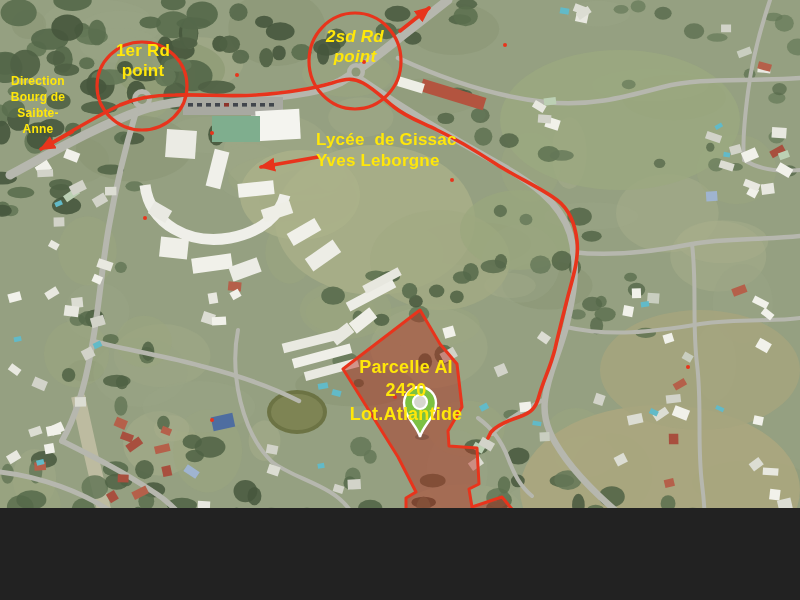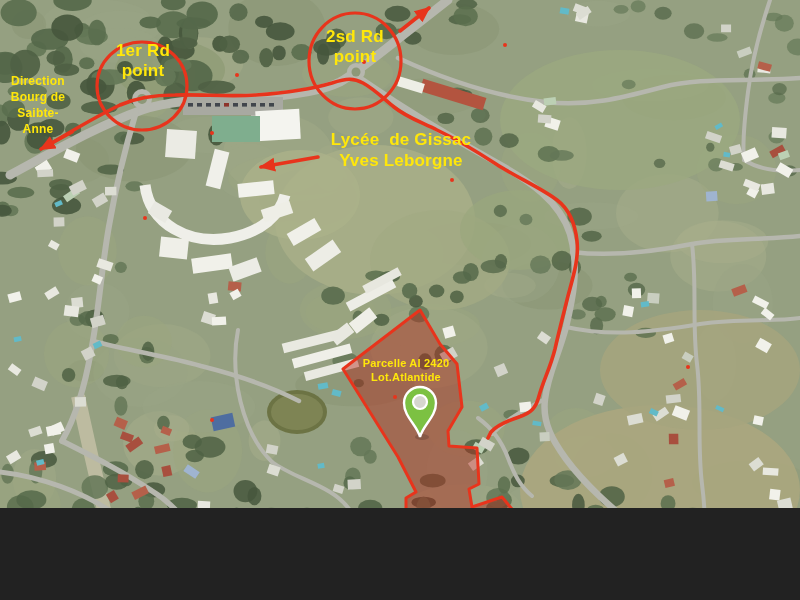--- a/index.html
+++ b/index.html
@@ -8,25 +8,25 @@
     font-family:"Liberation Sans","DejaVu Sans",sans-serif;
     background:#95a081;
   }
   #stage svg{position:absolute;left:0;top:0;}
   .lbl{
     position:absolute;font-weight:bold;color:var(--yellow);
     white-space:pre-wrap;text-align:center;line-height:1.25;
     pointer-events:none;letter-spacing:.2px;
   }
   #lbl-rd1{left:86px;top:41px;width:114px;font-size:17px;line-height:1.2;}
-  #lbl-rd2{left:296px;top:27px;width:118px;font-size:17px;line-height:1.2;}
+  #lbl-rd2{left:296px;top:27px;width:118px;font-size:17px;line-height:1.2;font-style:italic;}
   #lbl-bourg{left:-2px;top:74px;width:80px;font-size:12px;line-height:1.33;}
   #lbl-sf{left:402px;top:31px;width:124px;font-size:12px;line-height:1.3;}
-  #lbl-lycee{left:316px;top:130px;width:170px;font-size:17px;text-align:center;line-height:1.23;}
-  #lbl-parcelle{left:340px;top:356px;width:132px;font-size:11px;line-height:1.3;}
+  #lbl-lycee{left:316px;top:130px;width:170px;font-size:17px;text-align:left;line-height:1.23;}
+  #lbl-parcelle{left:340px;top:356px;width:132px;font-size:18px;line-height:1.3;}
   #lbl-commune{left:542px;top:567px;width:244px;font-size:15px;text-decoration:underline;}
   .red-fill{fill:var(--red);}
   #parcel{fill:var(--parcel-fill);stroke:var(--red);stroke-width:3;stroke-linejoin:round;}
   #route{stroke:var(--red);stroke-width:3.6;fill:none;stroke-linecap:round;}
   .arrow-line{stroke:var(--red);stroke-width:3.6;fill:none;stroke-linecap:round;}
   .rab{stroke:var(--red);stroke-width:3.2;fill:none;}
 </style>
 </head>
 <body>
 

